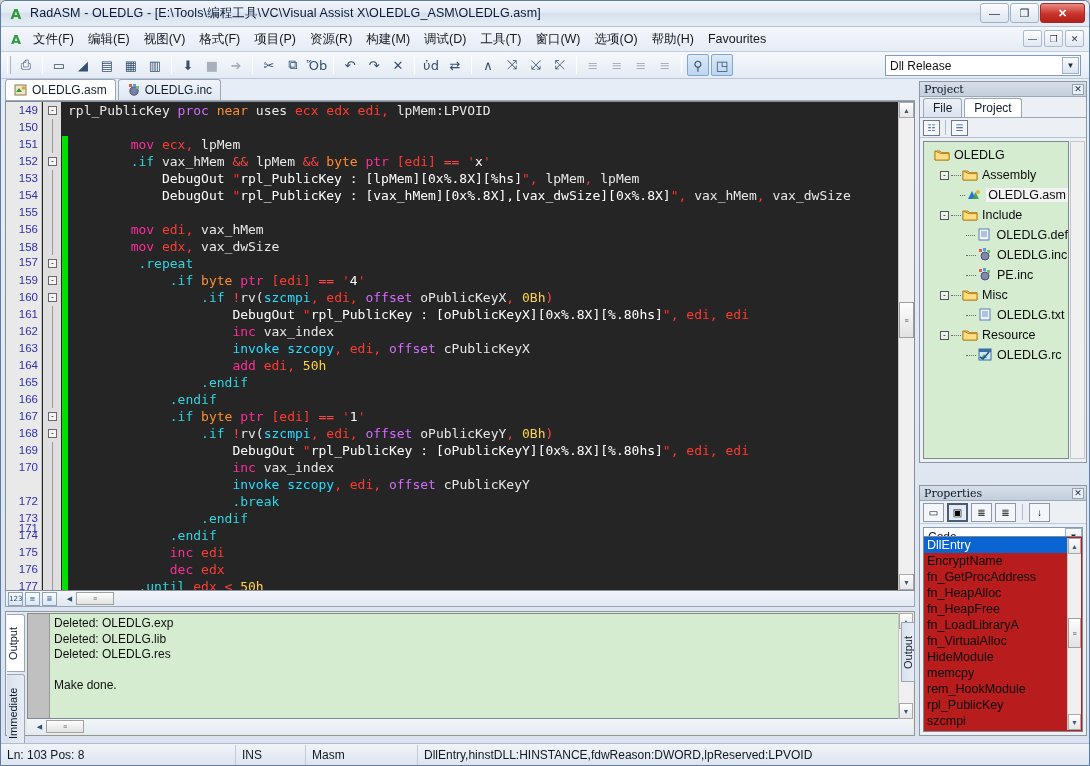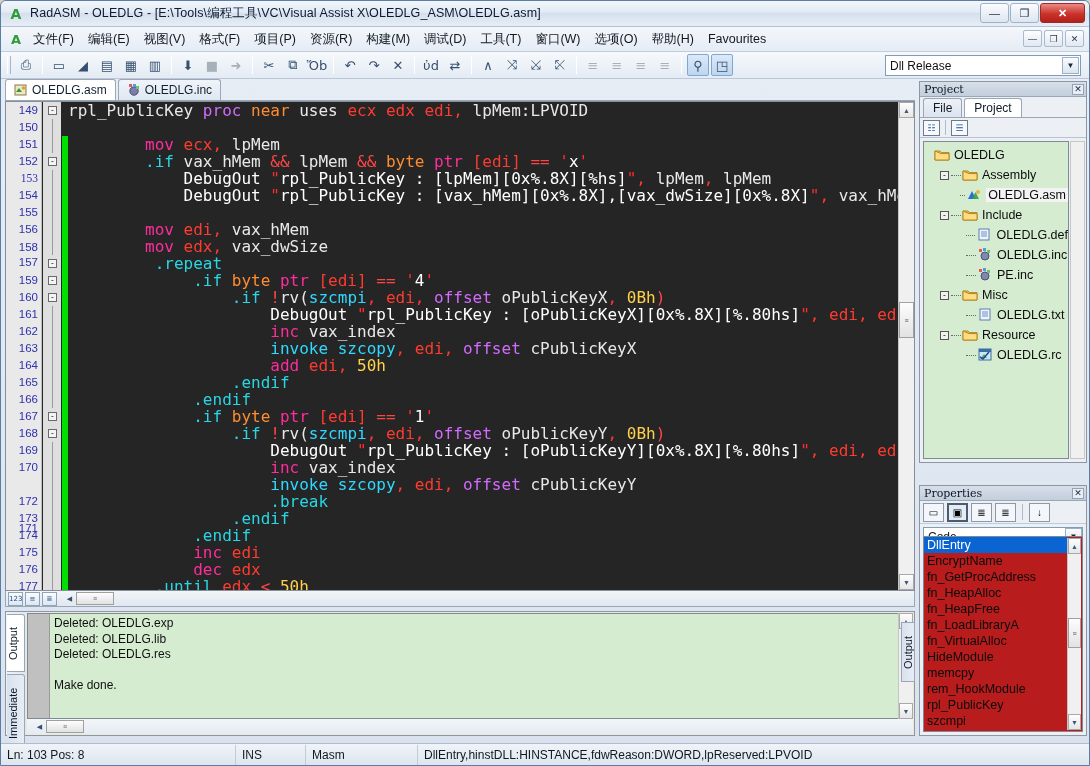--- a/index.html
+++ b/index.html
@@ -149,21 +149,21 @@
   .gutter-mod {
     position: absolute; left: 56px; top: 0; width: 6px; height: 100%;
     background: #252526;
   }
   .codearea {
     position: absolute; left: 62px; top: 0; right: 16px; bottom: 0;
     background: #252526; overflow: hidden;
   }
   .crow {
     position: relative; height: 17px; line-height: 17px;
-    font-family: "DejaVu Sans Mono", monospace; font-size: 16px;
+    font-family: "DejaVu Sans Mono", monospace; font-size: 13px;
     white-space: pre; color: #e6e6e6;
   }
   .lnum {
     position: absolute; left: 0; width: 32px; text-align: right;
     height: 17px; line-height: 17px;
     font-family: "Liberation Sans", sans-serif; font-size: 11.5px;
     color: #2f2fb0;
   }
   .foldbox {
     position: absolute; width: 9px; height: 9px; left: 42px;
@@ -515,21 +515,21 @@
         <div class="lnum" style="top: 0px;">149</div>
         <div class="foldbox" style="top: 4px;">-</div>
         <div class="lnum" style="top: 17px;">150</div>
         <div class="foldline" style="top: 17px;"></div>
         <div class="lnum" style="top: 34px;">151</div>
         <div class="foldline" style="top: 34px;"></div>
         <div class="modbar" style="top: 34px;"></div>
         <div class="lnum" style="top: 51px;">152</div>
         <div class="foldbox" style="top: 55px;">-</div>
         <div class="modbar" style="top: 51px;"></div>
-        <div class="lnum" style="top: 68px; font-family: Liberation Serif, serif;">153</div>
+        <div class="lnum" style="top: 68px;">153</div>
         <div class="foldline" style="top: 68px;"></div>
         <div class="modbar" style="top: 68px;"></div>
         <div class="lnum" style="top: 85px;">154</div>
         <div class="foldline" style="top: 85px;"></div>
         <div class="modbar" style="top: 85px;"></div>
         <div class="lnum" style="top: 102px;">155</div>
         <div class="foldline" style="top: 102px;"></div>
         <div class="modbar" style="top: 102px;"></div>
         <div class="lnum" style="top: 119px;">156</div>
         <div class="foldline" style="top: 119px;"></div>

